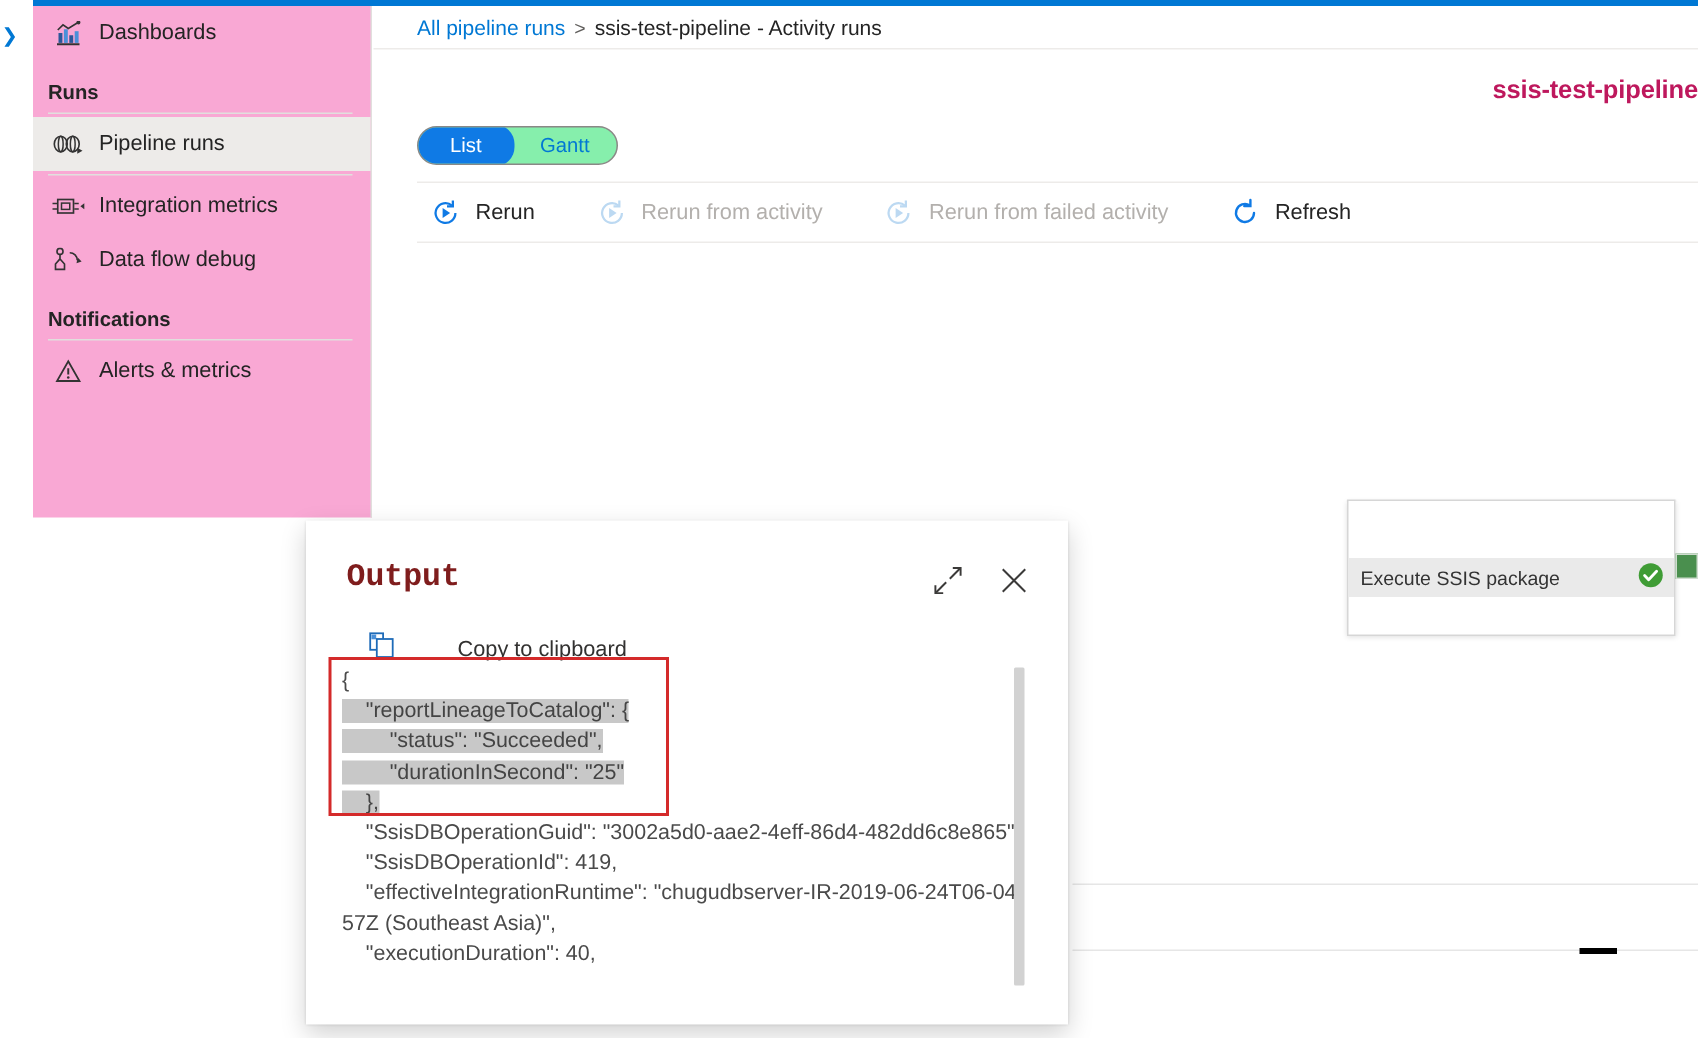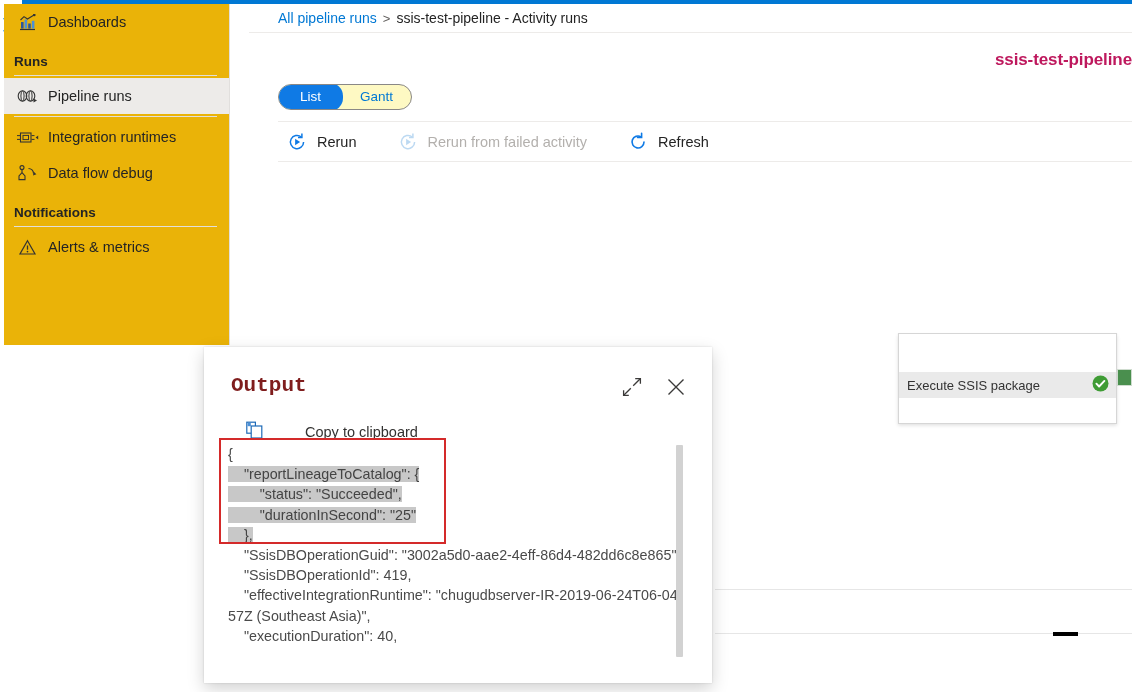--- a/index.html
+++ b/index.html
@@ -22,22 +22,22 @@
     position: absolute; left: 0; top: 0; width: 22px; height: 692px;
     background: #ffffff;
   }
   .collapse-chevron {
     position: absolute; left: 1px; top: 16px; width: 14px; height: 16px;
     color: #0078d4; font-size: 13px; line-height: 16px;
   }
 
   
   .sidenav {
-    position: absolute; left: 4px; top: 4px; width: 226px; height: 341px;
-    background: #eab308;
+    position: absolute; left: 22px; top: 4px; width: 226px; height: 341px;
+    background: #f9a8d4;
     border-right: 1px solid #e1dfdd;
   }
   .nav-item {
     display: flex; align-items: center;
     height: 36px; padding-left: 10px;
     font-size: 14.5px; color: #242424;
     cursor: default;
   }
   .nav-item.selected { background: #edebe9; }
   .nav-item .nav-icon {
@@ -74,21 +74,21 @@
     font-size: 17px; font-weight: bold; color: #be185d;
     letter-spacing: -0.1px;
     text-align: right;
   }
 
   
   .toggle-wrap { padding: 14px 0 0 29px; }
   .pill {
     display: inline-flex; align-items: center;
     height: 26px; border: 1px solid #8a8886; border-radius: 13px;
-    background: #fef9c3; overflow: hidden;
+    background: #86efac; overflow: hidden;
   }
   .pill .seg {
     height: 26px; line-height: 26px;
     padding: 0 18px; font-size: 13.5px; color: #0078d4;
     cursor: pointer; user-select: none;
   }
   .pill .seg.active {
     background: #0f7ae5; color: #ffffff; border-radius: 13px;
     margin: -1px; height: 28px; line-height: 28px; padding: 0 22px;
   }
@@ -233,21 +233,21 @@
 
     <div class="nav-item">
       <span class="nav-icon">
         <svg width="23" height="15" viewBox="0 0 23 15">
           <rect x="4.5" y="3" width="10.5" height="9" stroke="#333" stroke-width="1.1" fill="none"></rect>
           <rect x="7" y="5.4" width="5.5" height="4.2" stroke="#333" stroke-width="1" fill="none"></rect>
           <path d="M1 5.6 h3 M1 9.4 h3 M15.5 5.6 h3 M15.5 9.4 h3" stroke="#333" stroke-width="1"></path>
           <path d="M19.6 7.5 l2.6 -2 v4 z" fill="#333"></path>
         </svg>
       </span>
-      <span class="nav-label">Integration runtimes</span>
+      <span class="nav-label">Integration metrics</span>
     </div>
 
     <div class="nav-item">
       <span class="nav-icon">
         <svg width="21" height="17" viewBox="0 0 21 17">
           <circle cx="5" cy="2.6" r="2" stroke="#333" stroke-width="1.1" fill="none"></circle>
           <path d="M5 4.6 v3 M5 7.6 l-3 3.4 v3.6 h6 v-3.6 z" stroke="#333" stroke-width="1.1" fill="none"></path>
           <path d="M11.5 3.5 a5 5 0 0 1 5 5" stroke="#333" stroke-width="1.1" fill="none"></path>
           <path d="M16 10.5 l3.4 -1.2 l-2.6 -2.6 z" fill="#333"></path>
         </svg>
@@ -293,20 +293,30 @@
         <span class="cmd-icon">
           <svg width="20" height="20" viewBox="0 0 20 20">
             <path d="M16.6 10a6.6 6.6 0 1 1-2.3-5" stroke="#0f7ae5" stroke-width="1.5" fill="none"></path>
             <path d="M14.9 1.6 v3.9 h-3.9" stroke="#0f7ae5" stroke-width="1.5" fill="none"></path>
             <path d="M8.1 6.7 l5 3.3 l-5 3.3 z" fill="#0f7ae5"></path>
           </svg>
         </span>
         <span>Rerun</span>
       </div>
 
+      <div class="cmd disabled">
+        <span class="cmd-icon">
+          <svg width="20" height="20" viewBox="0 0 20 20">
+            <path d="M16.6 10a6.6 6.6 0 1 1-2.3-5" stroke="#bcd9f2" stroke-width="1.5" fill="none"></path>
+            <path d="M14.9 1.6 v3.9 h-3.9" stroke="#bcd9f2" stroke-width="1.5" fill="none"></path>
+            <path d="M8.1 6.7 l5 3.3 l-5 3.3 z" fill="#bcd9f2"></path>
+          </svg>
+        </span>
+        <span>Rerun from activity</span>
+      </div>
 
       <div class="cmd disabled">
         <span class="cmd-icon">
           <svg width="20" height="20" viewBox="0 0 20 20">
             <path d="M16.6 10a6.6 6.6 0 1 1-2.3-5" stroke="#bcd9f2" stroke-width="1.5" fill="none"></path>
             <path d="M14.9 1.6 v3.9 h-3.9" stroke="#bcd9f2" stroke-width="1.5" fill="none"></path>
             <path d="M8.1 6.7 l5 3.3 l-5 3.3 z" fill="#bcd9f2"></path>
           </svg>
         </span>
         <span>Rerun from failed activity</span>

